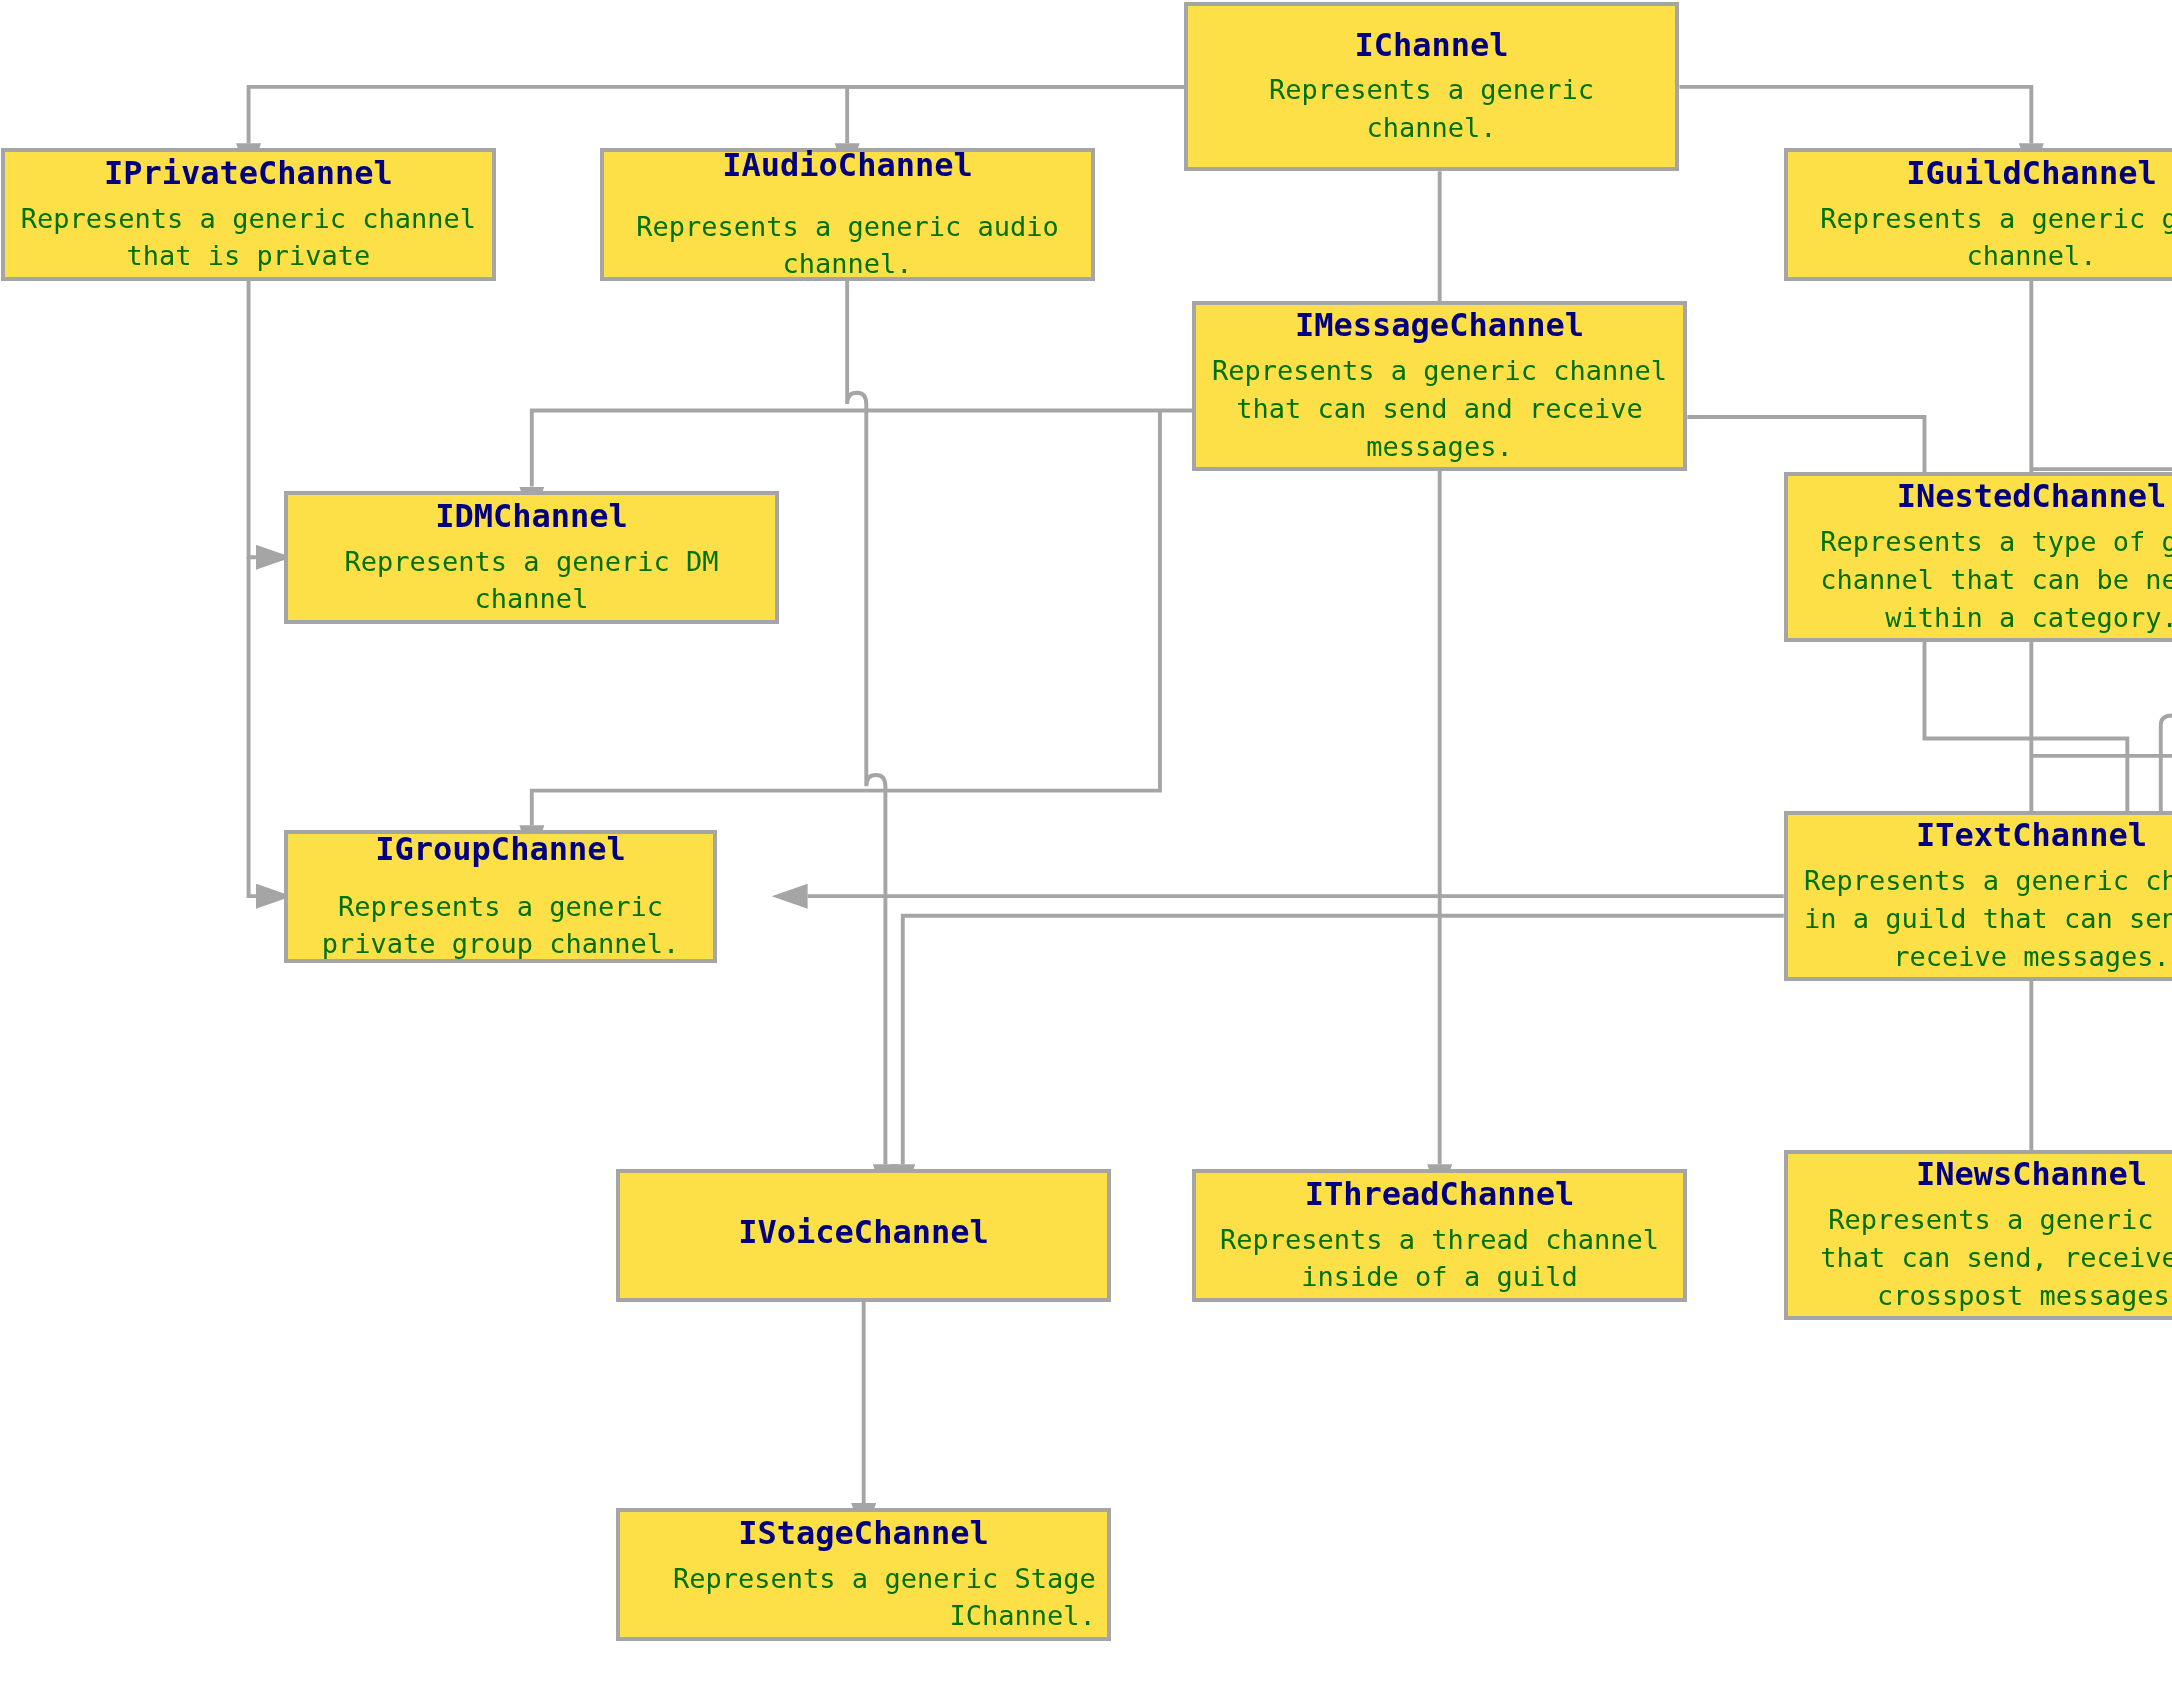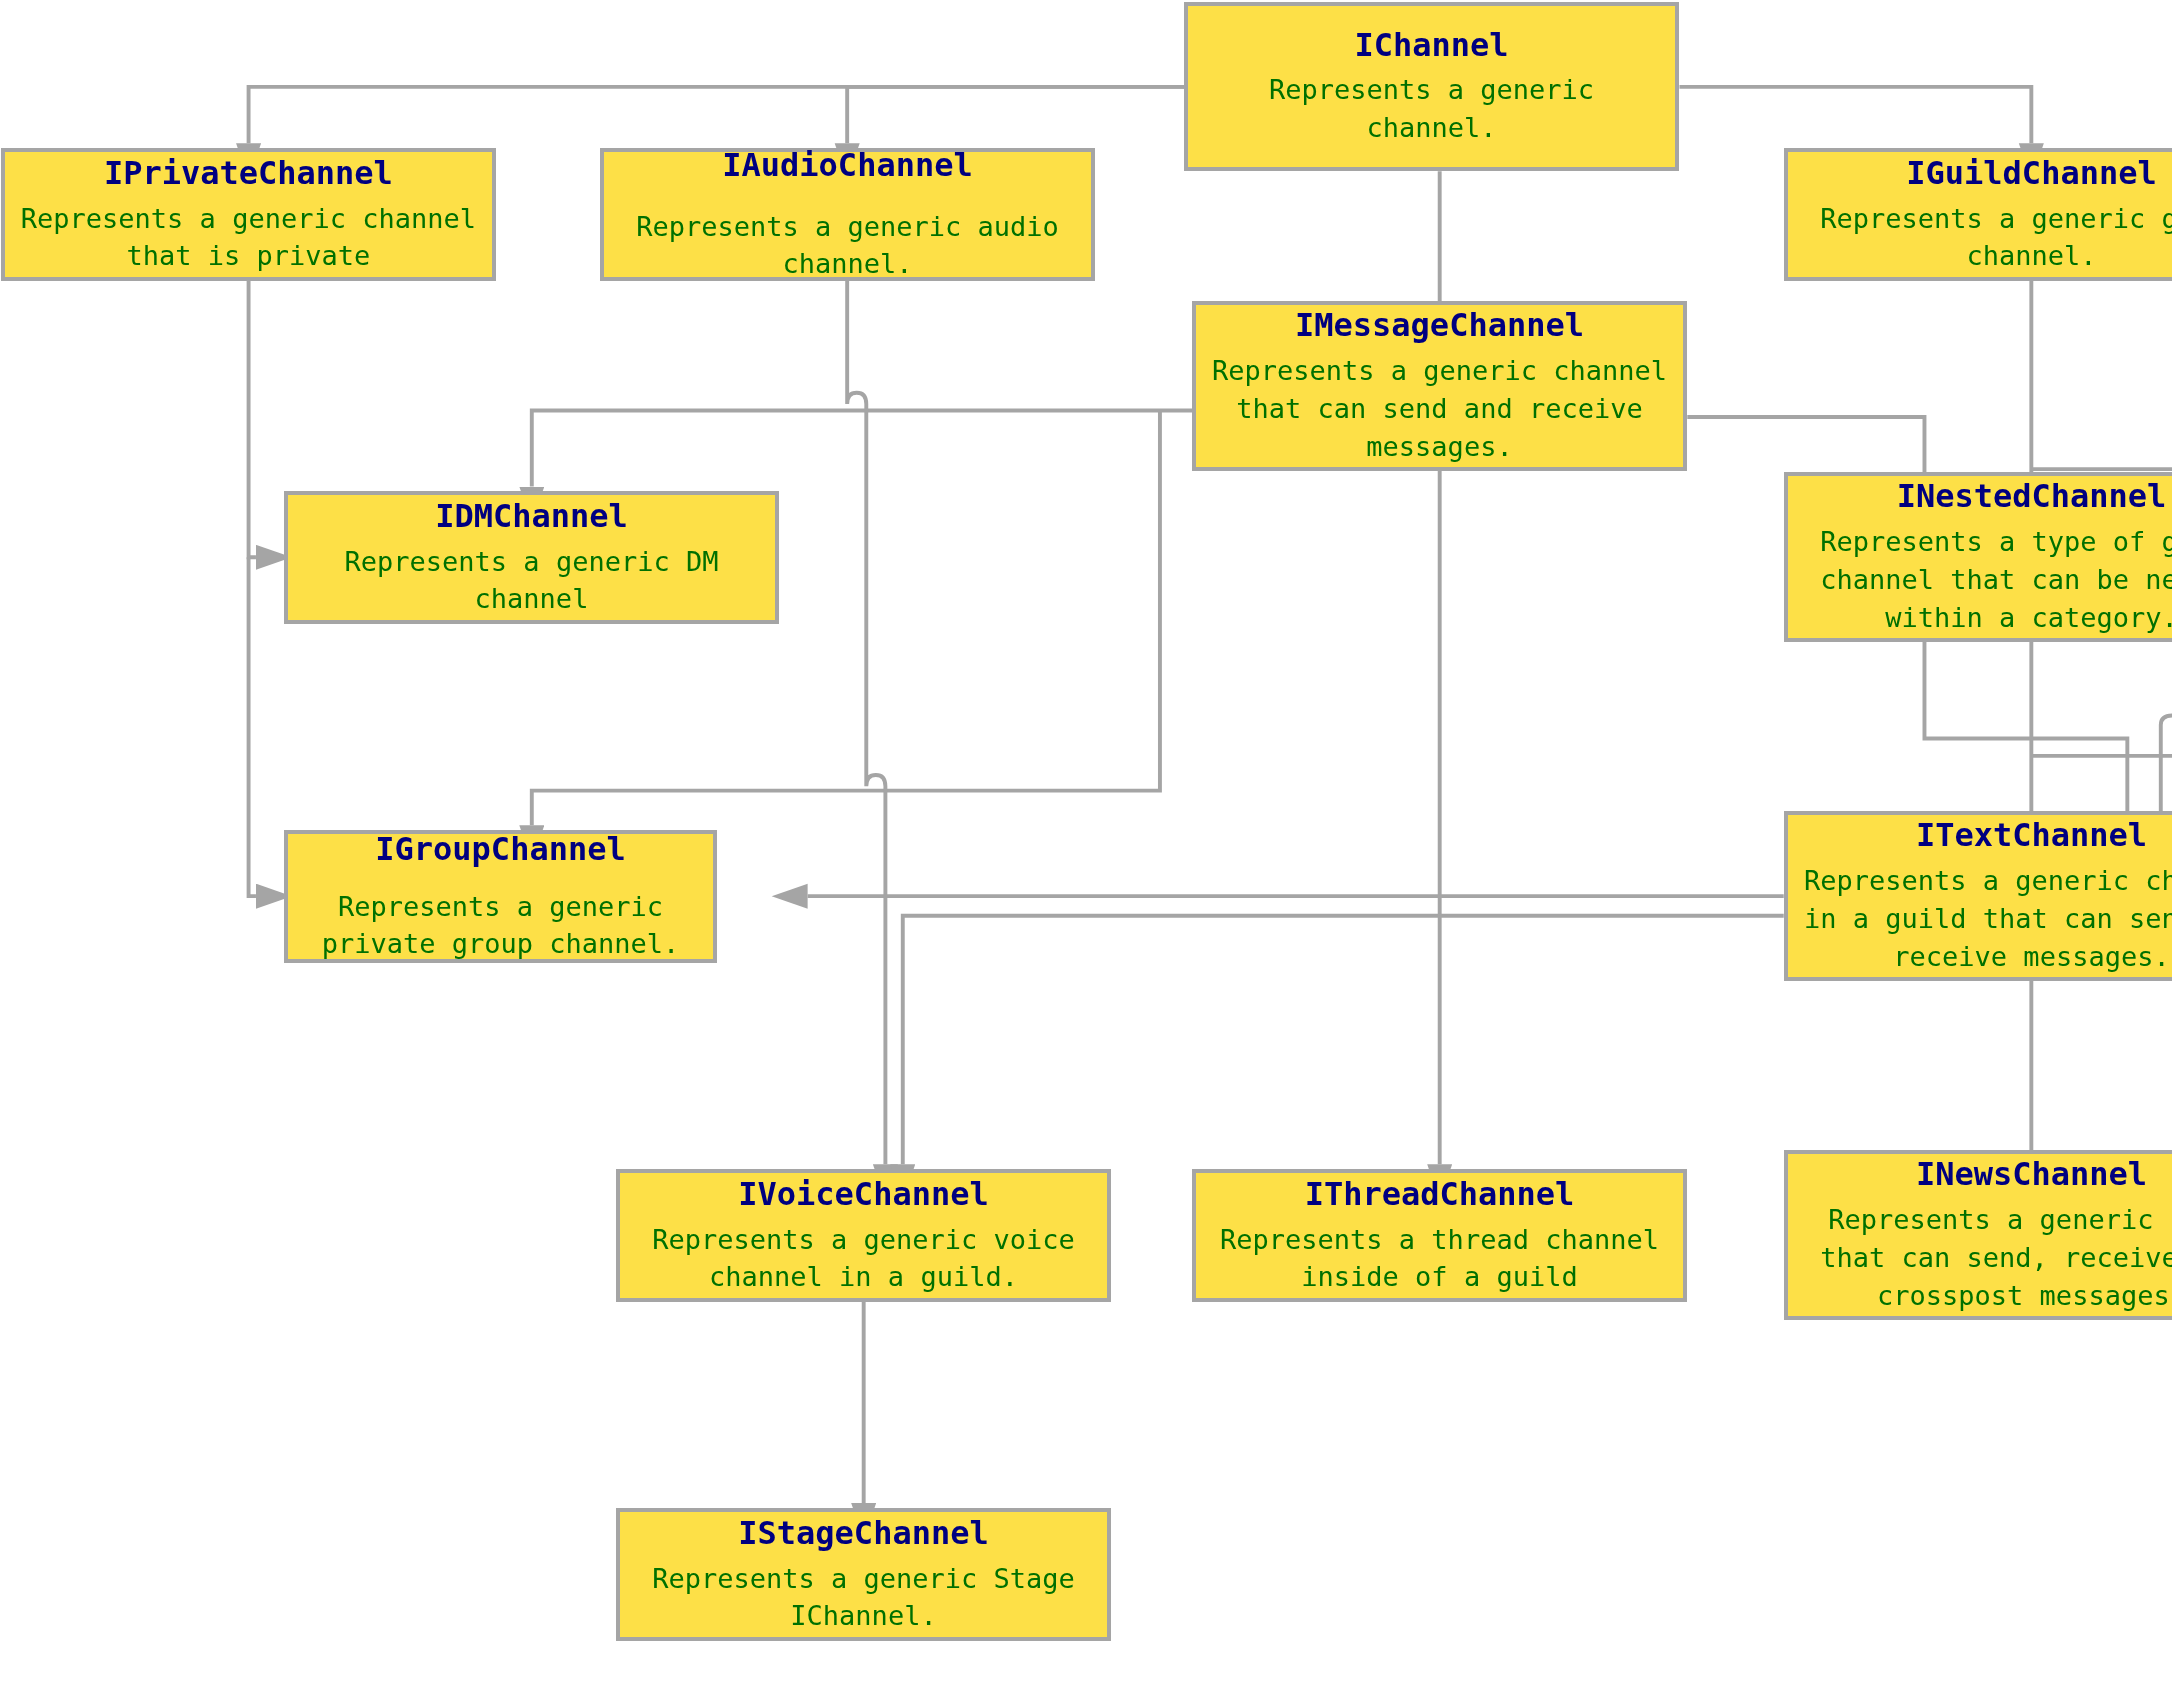--- a/index.html
+++ b/index.html
@@ -154,32 +154,31 @@
     <div class="node-desc">Represents a generic private group channel.</div>
   </div>
 
   <div class="node" style="left: 1784px; top: 811px; width: 495px; height: 170px;">
     <div class="node-title">ITextChannel</div>
     <div class="node-desc">Represents a generic channel in a guild that can send and receive messages.</div>
   </div>
 
   <div class="node" style="left: 616px; top: 1169px; width: 495px; height: 133px;">
     <div class="node-title">IVoiceChannel</div>
-    <div class="node-desc">Represents a generic voice channel in a guild.</div>
   </div>
 
   <div class="node" style="left: 1192px; top: 1169px; width: 495px; height: 133px;">
     <div class="node-title">IThreadChannel</div>
     <div class="node-desc">Represents a thread channel inside of a guild</div>
   </div>
 
   <div class="node" style="left: 1784px; top: 1150px; width: 495px; height: 170px;">
     <div class="node-title">INewsChannel</div>
     <div class="node-desc">Represents a generic news that can send, receive and crosspost messages.</div>
   </div>
 
-  <div class="node" style="left: 616px; top: 1508px; width: 495px; height: 133px;">
+  <div class="node" style="left: 616px; top: 1508px; width: 495px; height: 133px; text-align: right;">
     <div class="node-title">IStageChannel</div>
     <div class="node-desc">Represents a generic Stage IChannel.</div>
   </div>
 
 </div>
 
 
 </body></html>

